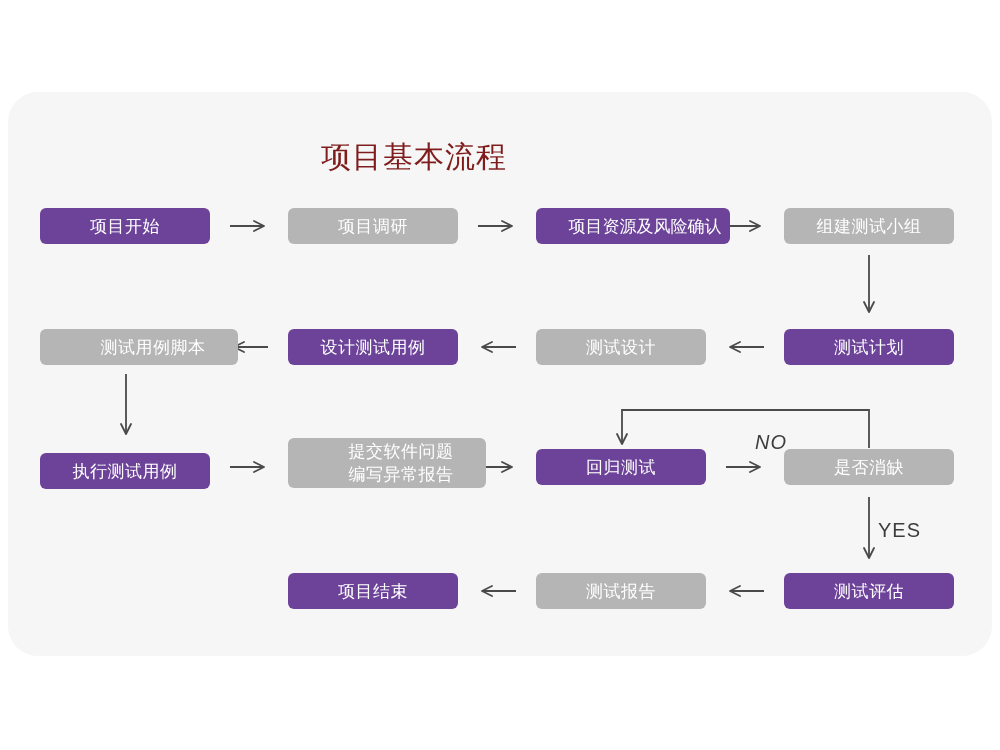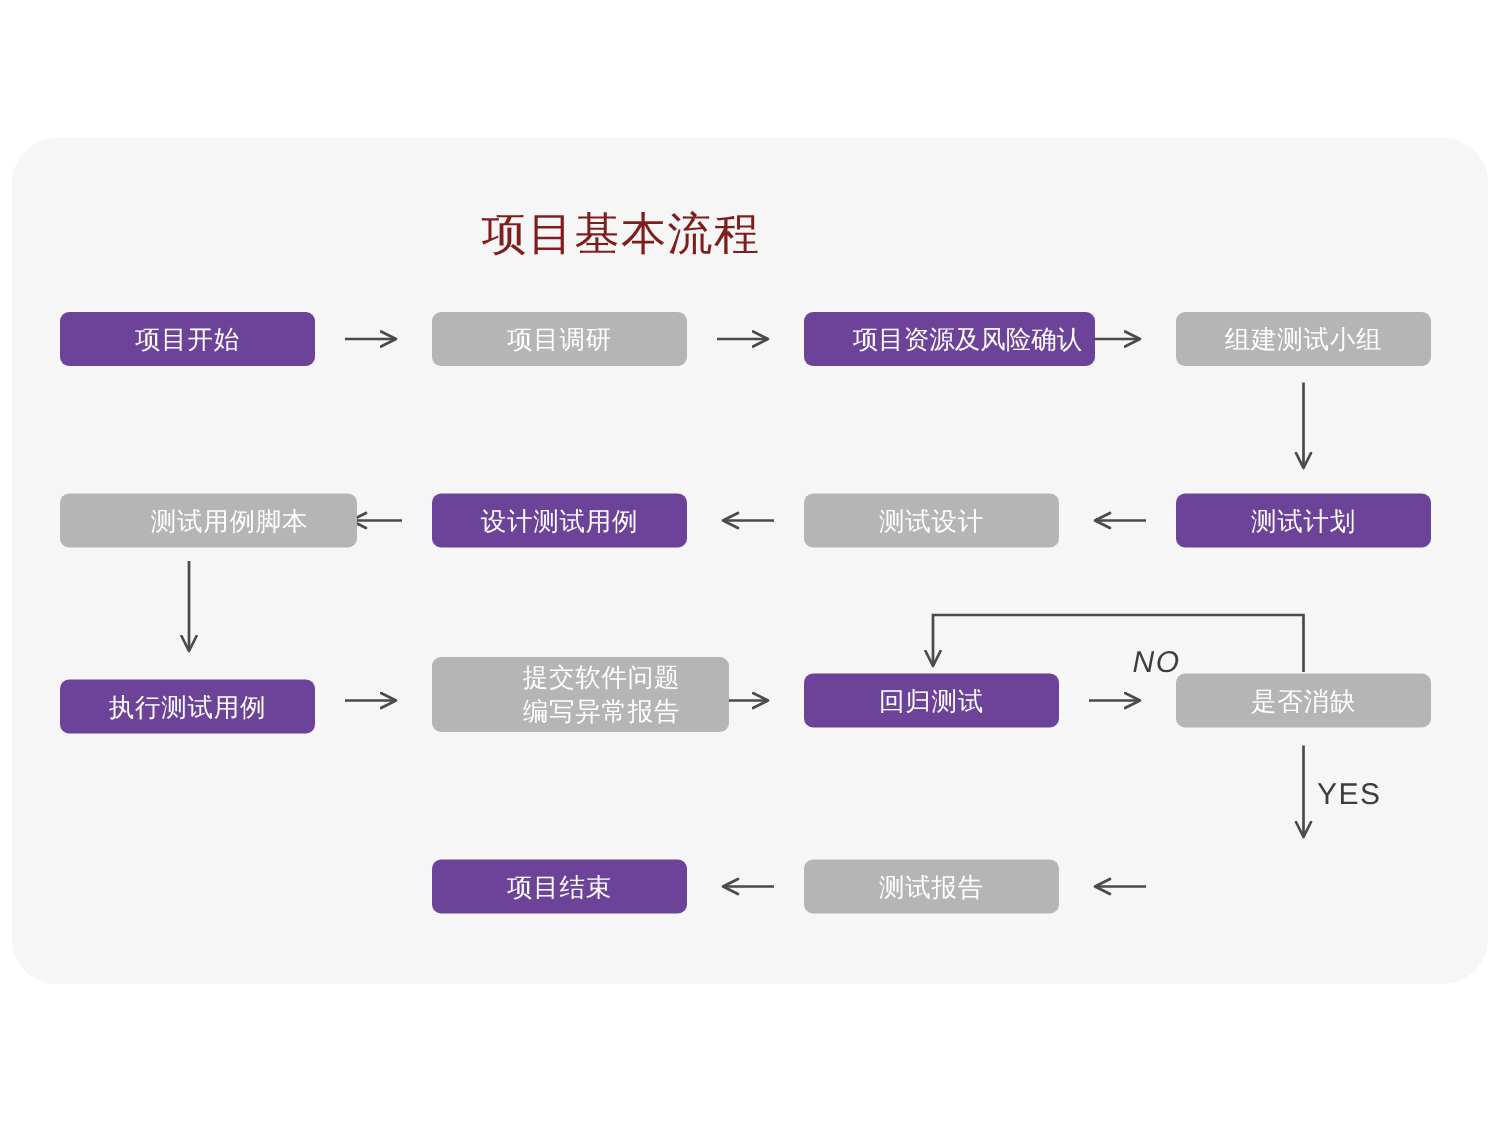--- a/index.html
+++ b/index.html
@@ -143,16 +143,17 @@
   <div class="node purple n-plan">测试计划</div>
 
   <div class="node purple n-execute">执行测试用例</div>
   <div class="node gray   n-issue">提交软件问题
 编写异常报告</div>
   <div class="node purple n-regression">回归测试</div>
   <div class="node gray   n-defect">是否消缺</div>
 
   <div class="node purple n-end">项目结束</div>
   <div class="node gray   n-report">测试报告</div>
+  <div class="node purple n-evaluate">测试评估</div>
 
   <div class="edge-label lbl-no">NO</div>
   <div class="edge-label lbl-yes">YES</div>
 </div>
 
 </body></html>

